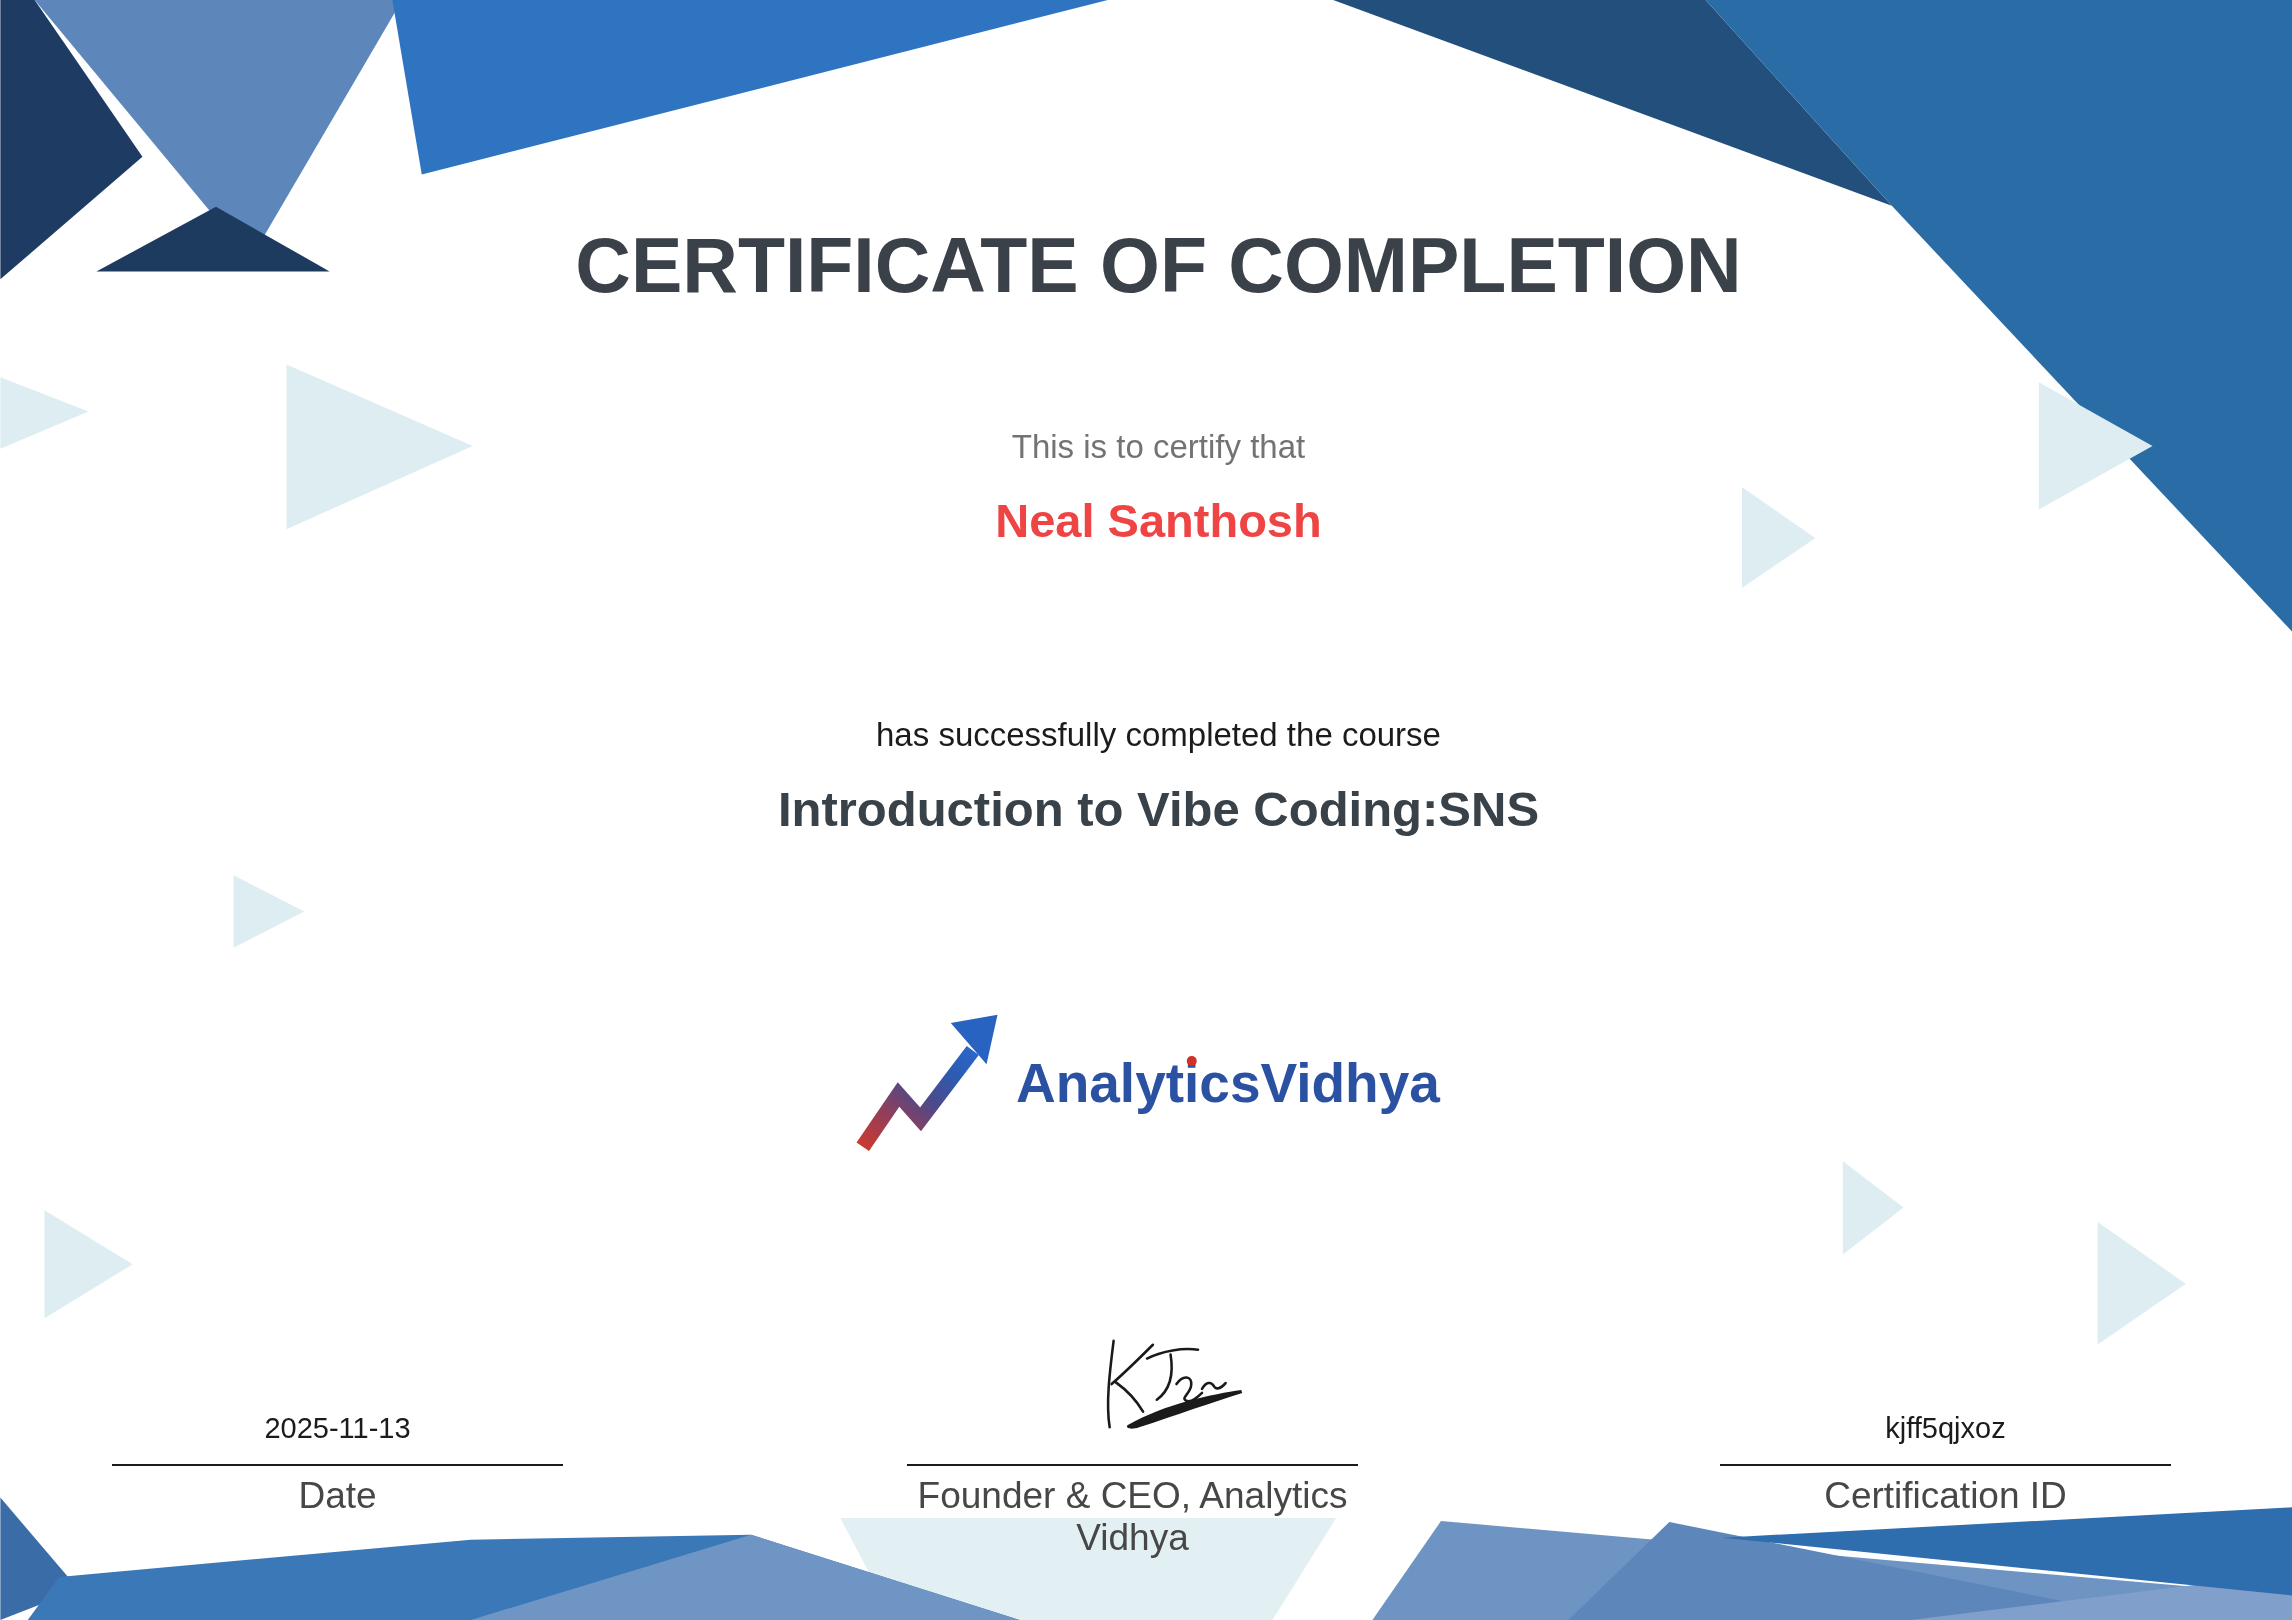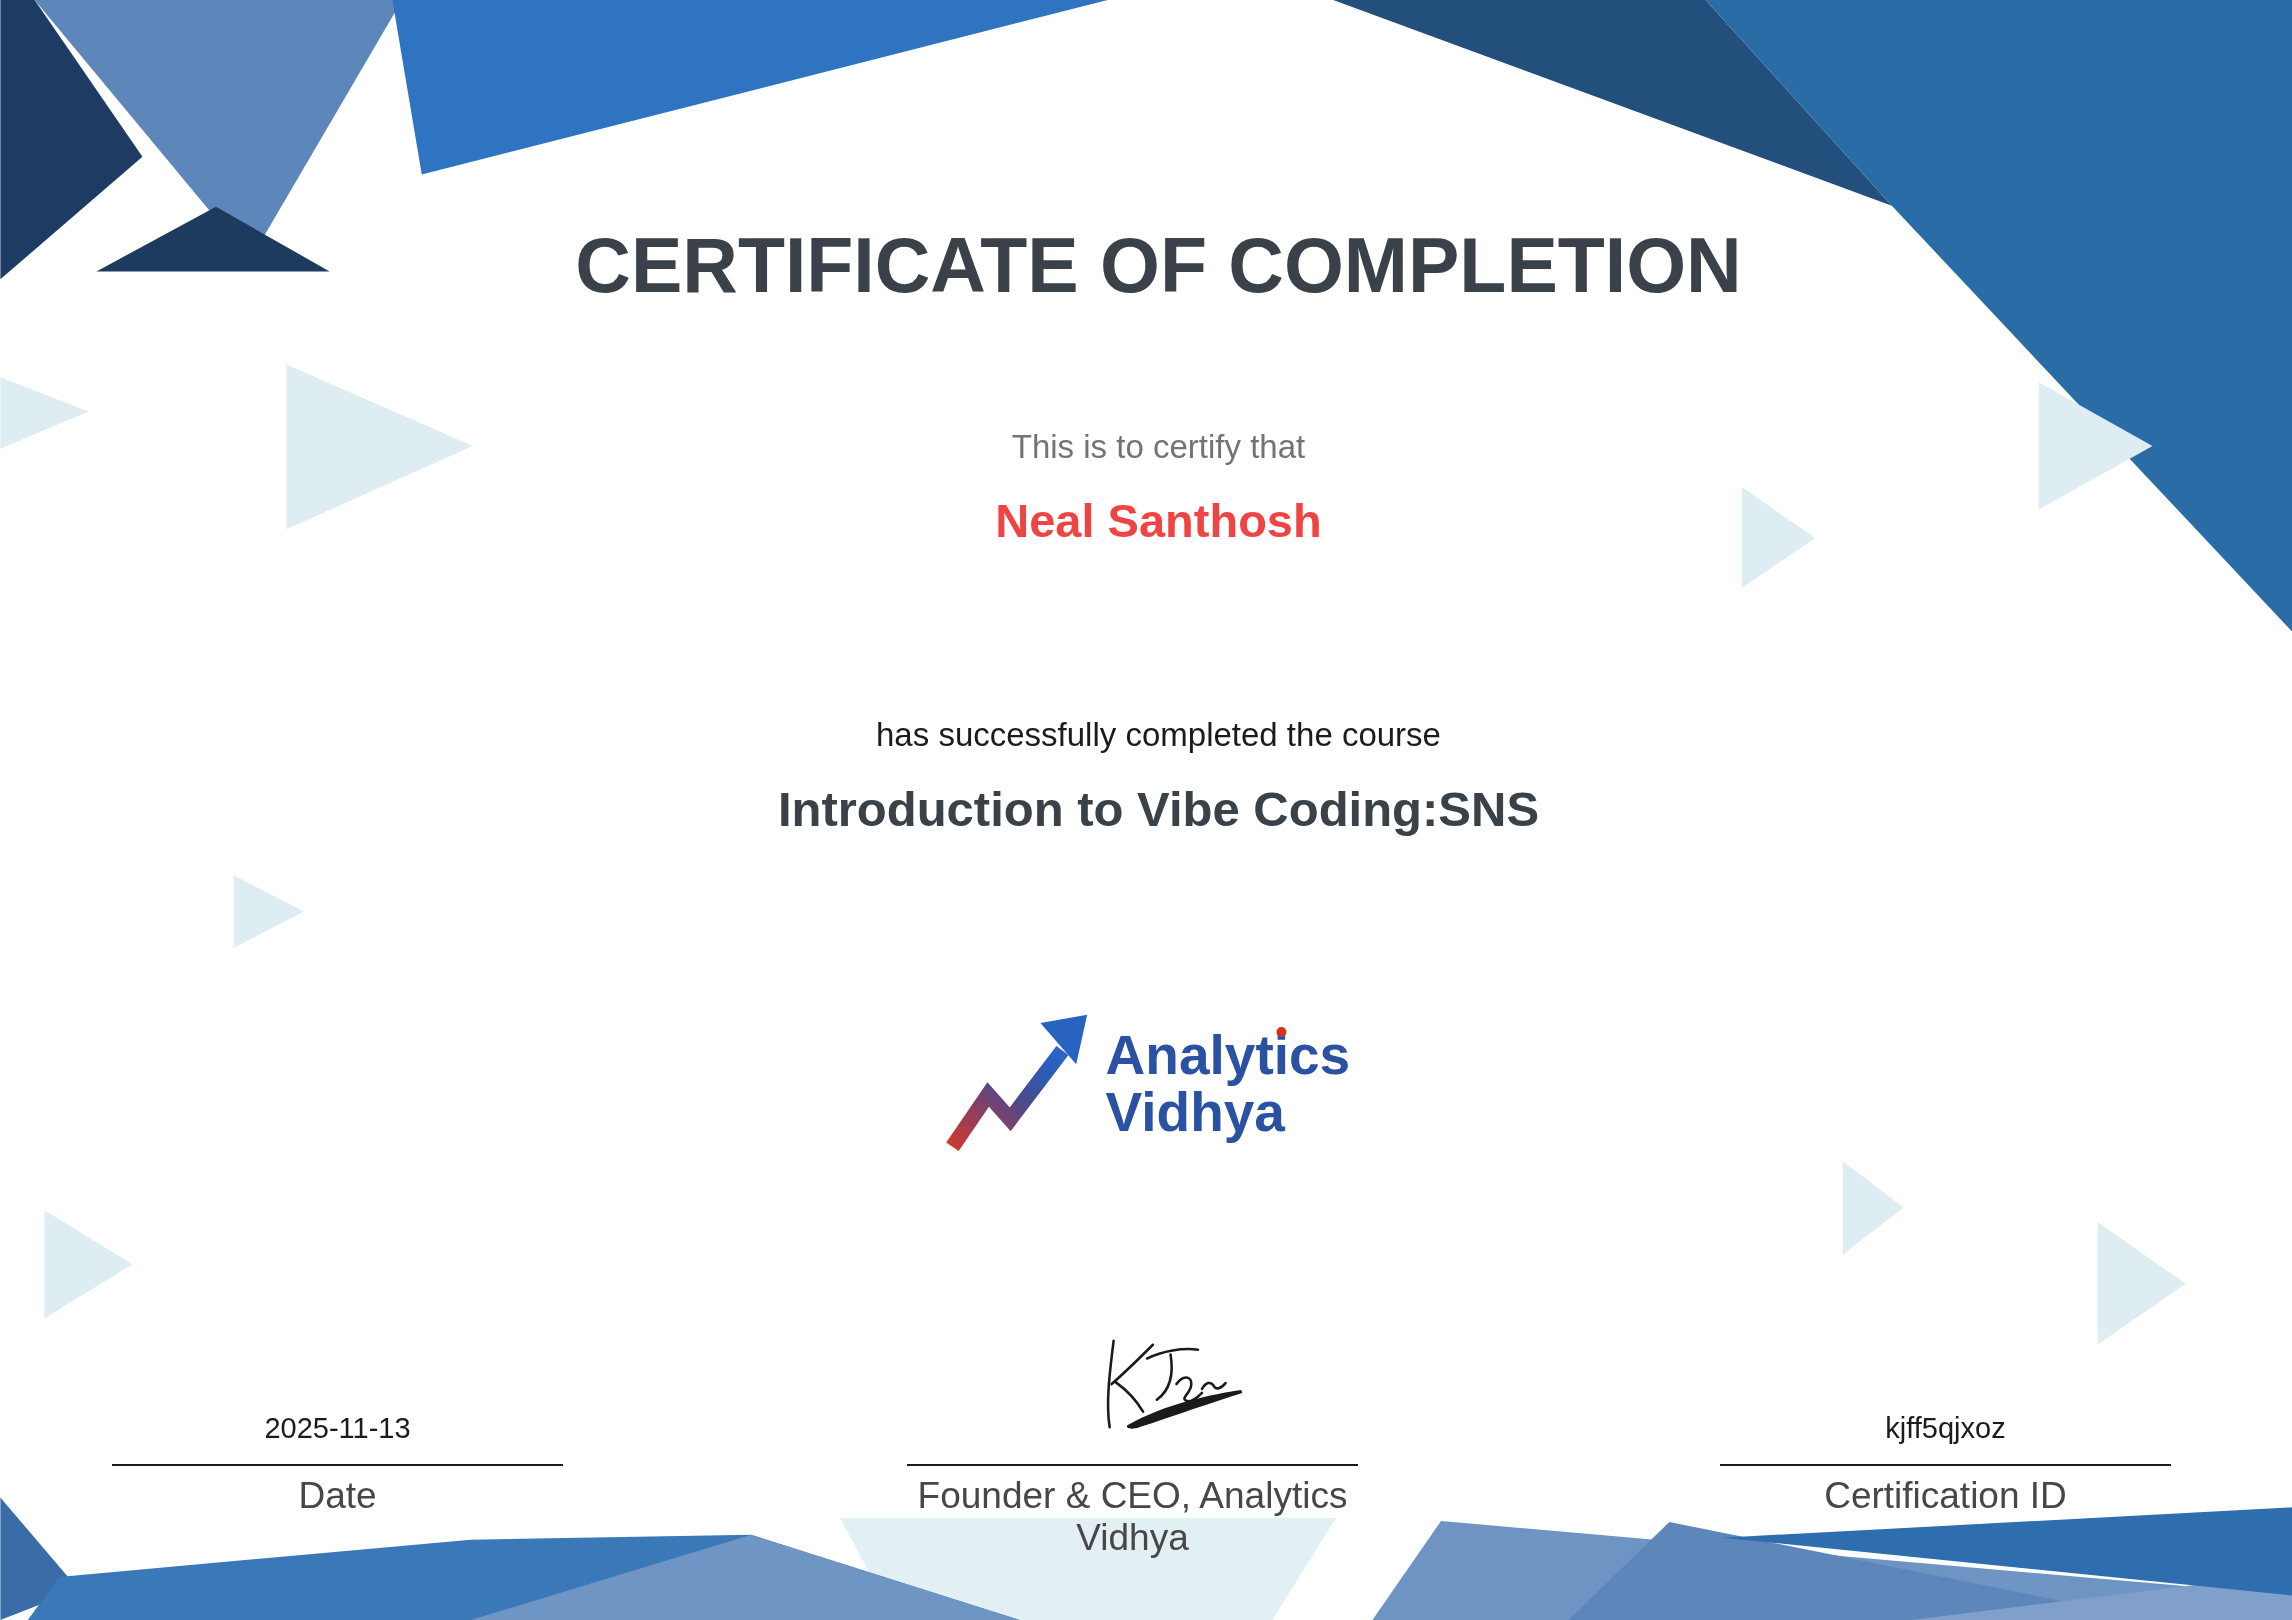--- a/index.html
+++ b/index.html
@@ -20,21 +20,21 @@
   .intro { top:428px; font-size:33px; color:#737373; }
   .name  { top:493px; font-size:47px; font-weight:bold; color:#ef4444; }
   .completed { top:716px; font-size:33px; color:#1b1b1b; }
   .course { top:781px; font-size:49px; font-weight:bold; color:#394249; }
 
   .logo {
     position:absolute; top:1012px; left:50%; transform:translateX(-50%);
     display:flex; align-items:center; gap:9.8px;
   }
   .logo-icon { width:153px; height:143px; }
-  .logo-text { display:flex; flex-direction:column; justify-content:center; }
+  .logo-text { display:flex; flex-direction:row; justify-content:center; }
   .logo-line {
     font-size:55px; font-weight:bold; color:#2b52a2; line-height:57px;
     letter-spacing:0px;
   }
   .logo-i { position:relative; }
   .logo-i::after {
     content:""; position:absolute; left:50%; transform:translateX(-50%);
     top:3.9px; width:9.8px; height:9.8px; border-radius:50%;
     background:#d03228;
   }

